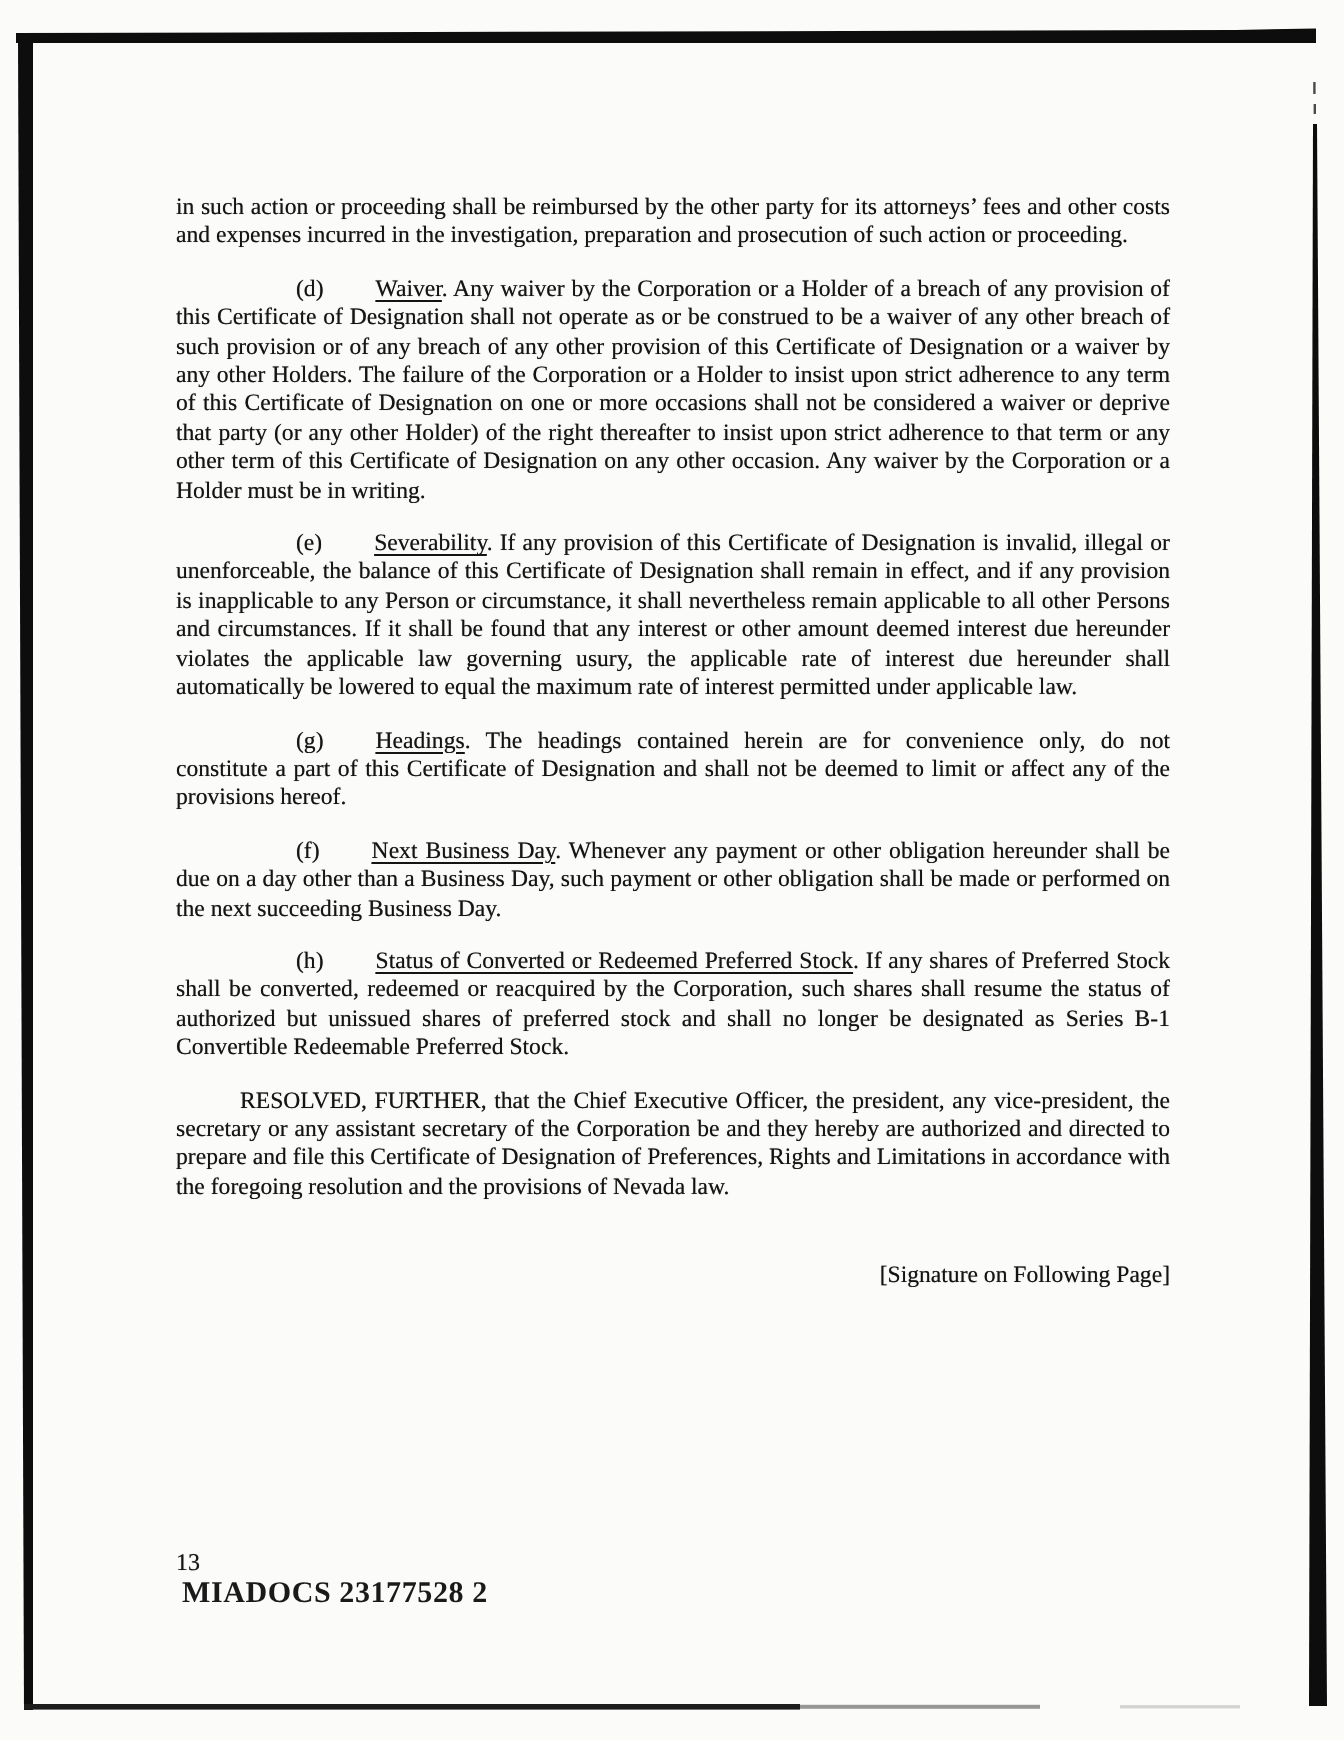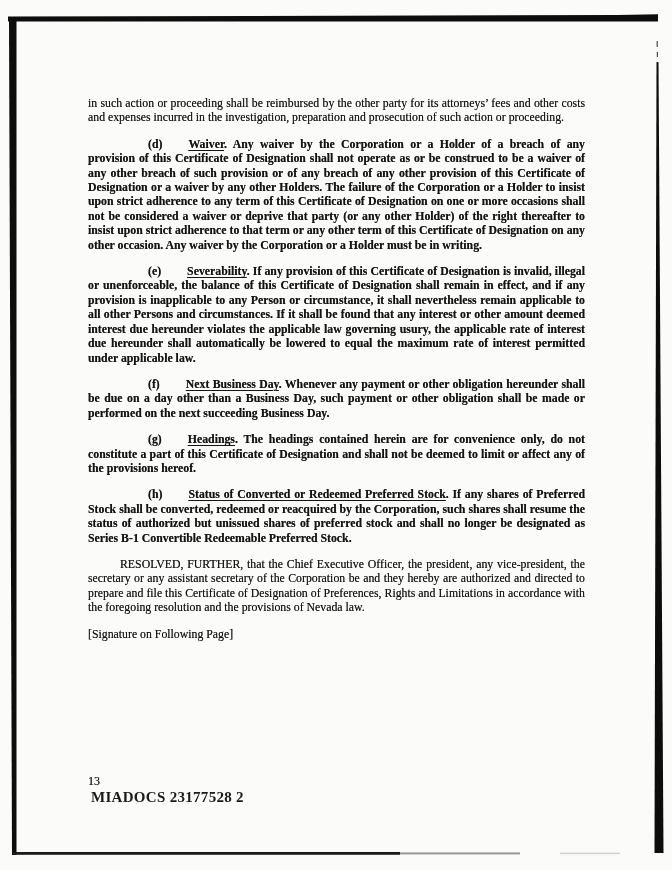--- a/index.html
+++ b/index.html
@@ -27,32 +27,32 @@
     left: 88px;
     top: 96px;
     width: 497px;
     font-size: 11.8px;
     line-height: 14.4px;
     color: #141414;
     text-align: justify;
     text-shadow: 0 0 0.35px rgba(20,20,20,0.65);
   }
   .content p { margin: 0 0 12px 0; }
-  p.clause { text-indent: 60px; font-weight: bold; }
+  p.clause { text-indent: 60px; }
   .tabgap { display: inline-block; width: 26px; }
   .clause-heading {
     text-decoration: underline;
     text-underline-offset: 2px;
     text-decoration-thickness: 1px;
   }
   p.resolution { text-indent: 32px; }
   p.signature {
-    text-align: left;
+    text-align: right;
     text-indent: 0;
-    margin-top: 12px;
+    margin-top: 30px;
   }
   .pageno {
     position: absolute;
     top: 774px;
     left: 88px;
     width: 497px;
     text-align: left;
     font-size: 12px;
     color: #161616;
     text-shadow: 0 0 0.35px rgba(20,20,20,0.65);
@@ -89,23 +89,23 @@
   </svg>
 
   <div class="content">
 
     <p>in such action or proceeding shall be reimbursed by the other party for its attorneys’ fees and other costs and expenses incurred in the investigation, preparation and prosecution of such action or proceeding.</p>
 
     <p class="clause"><span>(d)</span><span class="tabgap"></span><span class="clause-heading">Waiver</span><span>. Any waiver by the Corporation or a Holder of a breach of any provision of this Certificate of Designation shall not operate as or be construed to be a waiver of any other breach of such provision or of any breach of any other provision of this Certificate of Designation or a waiver by any other Holders. The failure of the Corporation or a Holder to insist upon strict adherence to any term of this Certificate of Designation on one or more occasions shall not be considered a waiver or deprive that party (or any other Holder) of the right thereafter to insist upon strict adherence to that term or any other term of this Certificate of Designation on any other occasion. Any waiver by the Corporation or a Holder must be in writing.</span></p>
 
     <p class="clause"><span>(e)</span><span class="tabgap"></span><span class="clause-heading">Severability</span><span>. If any provision of this Certificate of Designation is invalid, illegal or unenforceable, the balance of this Certificate of Designation shall remain in effect, and if any provision is inapplicable to any Person or circumstance, it shall nevertheless remain applicable to all other Persons and circumstances. If it shall be found that any interest or other amount deemed interest due hereunder violates the applicable law governing usury, the applicable rate of interest due hereunder shall automatically be lowered to equal the maximum rate of interest permitted under applicable law.</span></p>
 
+    <p class="clause"><span>(g)</span><span class="tabgap"></span><span class="clause-heading">Headings</span><span>. The headings contained herein are for convenience only, do not constitute a part of this Certificate of Designation and shall not be deemed to limit or affect any of the provisions hereof.</span></p>
+
     <p class="clause"><span>(f)</span><span class="tabgap"></span><span class="clause-heading">Next Business Day</span><span>. Whenever any payment or other obligation hereunder shall be due on a day other than a Business Day, such payment or other obligation shall be made or performed on the next succeeding Business Day.</span></p>
-
-    <p class="clause"><span>(g)</span><span class="tabgap"></span><span class="clause-heading">Headings</span><span>. The headings contained herein are for convenience only, do not constitute a part of this Certificate of Designation and shall not be deemed to limit or affect any of the provisions hereof.</span></p>
 
     <p class="clause"><span>(h)</span><span class="tabgap"></span><span class="clause-heading">Status of Converted or Redeemed Preferred Stock</span><span>. If any shares of Preferred Stock shall be converted, redeemed or reacquired by the Corporation, such shares shall resume the status of authorized but unissued shares of preferred stock and shall no longer be designated as Series B-1 Convertible Redeemable Preferred Stock.</span></p>
 
     <p class="resolution">RESOLVED, FURTHER, that the Chief Executive Officer, the president, any vice-president, the secretary or any assistant secretary of the Corporation be and they hereby are authorized and directed to prepare and file this Certificate of Designation of Preferences, Rights and Limitations in accordance with the foregoing resolution and the provisions of Nevada law.</p>
 
     <p class="signature">[Signature on Following Page]</p>
 
   </div>
 
   <div class="pageno">13</div>

